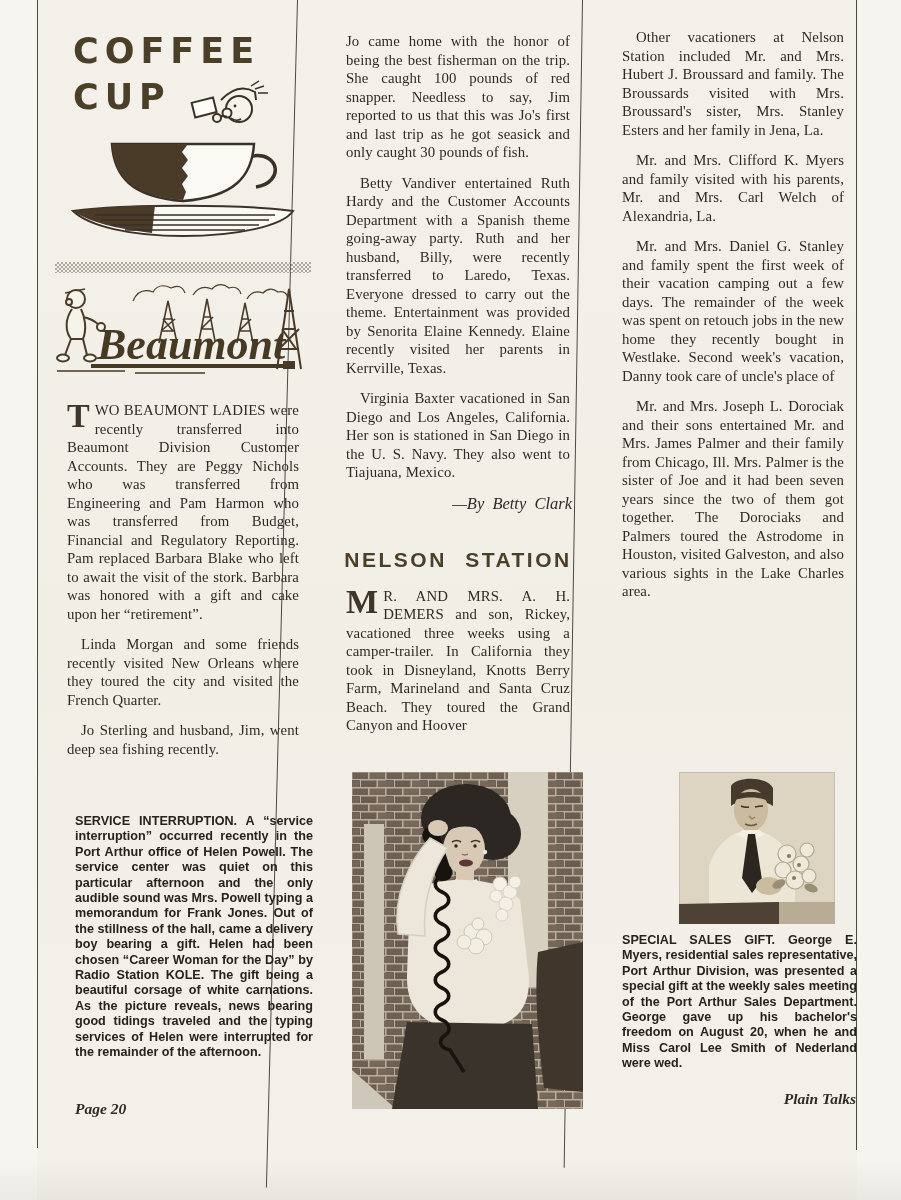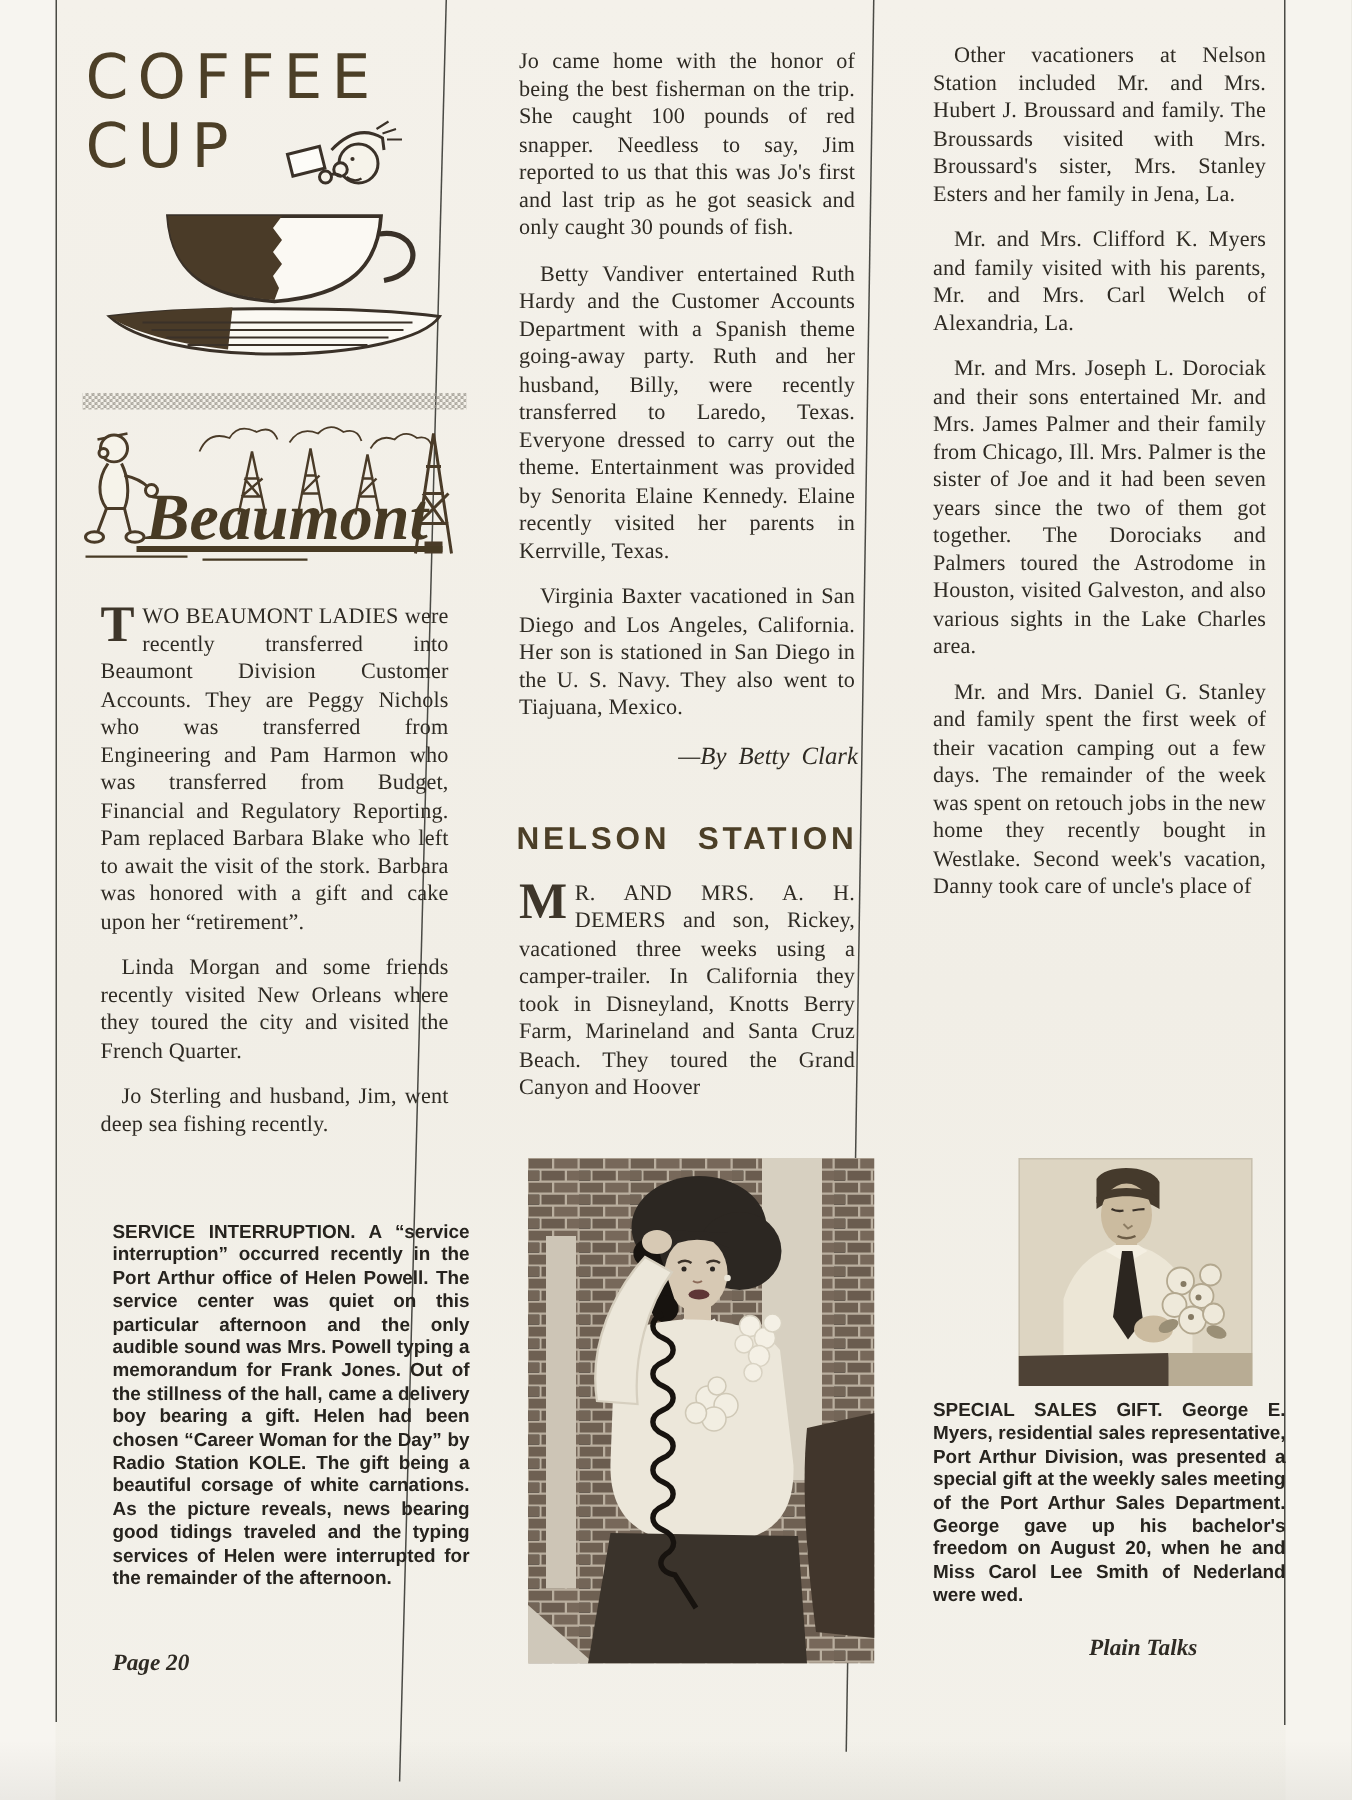--- a/index.html
+++ b/index.html
@@ -31,23 +31,23 @@
   }
 
   
   .col1{position:absolute;left:55px;top:28px;width:256px;}
   .col2{position:absolute;left:334px;top:20px;width:248px;}
   .col3{position:absolute;left:610px;top:16px;width:246px;}
 
   
   .coffee-logo{position:relative;width:256px;height:228px;}
   .coffee-title{
-    position:absolute;top:0;left:2px;z-index:2;
-    font-family:"DejaVu Sans",sans-serif;font-weight:400;
-    font-size:41px;line-height:46px;letter-spacing:6px;color:#4c3f27;
+    position:absolute;top:0;left:18px;z-index:2;
+    font-family:"DejaVu Sans",sans-serif;font-weight:700;
+    font-size:35px;line-height:46px;letter-spacing:6px;color:#4c3f27;
   }
   .cup-svg{position:absolute;left:0;top:52px;}
 
   .stipple{
     height:11px;width:256px;margin-top:6px;opacity:.75;
     background-image:
       linear-gradient(45deg,#97938a 25%,transparent 25%,transparent 75%,#97938a 75%),
       linear-gradient(45deg,#97938a 25%,transparent 25%,transparent 75%,#97938a 75%);
     background-size:4px 4px;background-position:0 0,2px 2px;
   }
@@ -77,21 +77,21 @@
   .photo{position:absolute;display:block;}
   .photo-woman{left:352px;top:772px;}
   .photo-man{left:679px;top:772px;}
 
   
   .page-number{
     position:absolute;left:75px;top:1100px;
     font-weight:700;font-style:italic;font-size:15.5px;color:#2f2b24;
   }
   .magazine-name{
-    position:absolute;left:726px;top:1090px;width:130px;
+    position:absolute;left:726px;top:1090px;width:130px;text-align:right;
     font-weight:700;font-style:italic;font-size:15.5px;color:#2f2b24;
   }
 </style>
 </head>
 <body>
 
 <div class="page">
 
   <div class="edge-strip-left"></div>
   <div class="edge-strip-right"></div>
@@ -187,22 +187,22 @@
     <div class="section-heading">NELSON STATION</div>
     <div class="body-text">
         <p class="first"><span class="dropcap">M</span>R. AND MRS. A. H. DEMERS and son, <b>Rickey,</b> vacationed three weeks using a camper-trailer. In California they took in Disneyland, Knotts Berry Farm, Marineland and Santa Cruz Beach. They toured the Grand Canyon and Hoover</p>
       </div>
   </div>
 
   <div class="col3">
     <div class="body-text">
         <p>Other vacationers at Nelson Station included <b>Mr. and Mrs. Hubert J. Broussard</b> and family. The Broussards visited with Mrs. Broussard's sister, Mrs. Stanley Esters and her family in Jena, La.</p>
         <p><b>Mr. and Mrs. Clifford K. Myers</b> and family visited with his parents, Mr. and Mrs. Carl Welch of Alexandria, La.</p>
+        <p><b>Mr. and Mrs. Daniel G. Stanley</b> and family spent the first week of their vacation camping out a few days. The remainder of the week was spent on retouch jobs in the new home they recently bought in Westlake. Second week's vacation, Danny took care of uncle's place of</p>
         <p><b>Mr. and Mrs. Joseph L. Dorociak</b> and their sons entertained Mr. and Mrs. James Palmer and their family from Chicago, Ill. Mrs. Palmer is the sister of Joe and it had been seven years since the two of them got together. The Dorociaks and Palmers toured the Astrodome in Houston, visited Galveston, and also various sights in the Lake Charles area.</p>
-        <p><b>Mr. and Mrs. Daniel G. Stanley</b> and family spent the first week of their vacation camping out a few days. The remainder of the week was spent on retouch jobs in the new home they recently bought in Westlake. Second week's vacation, Danny took care of uncle's place of</p>
       </div>
   </div>
 
   <svg class="photo photo-woman" width="231" height="337" viewBox="0 0 231 337">
     <defs>
       <pattern id="brick" width="34" height="16" patternUnits="userSpaceOnUse">
         <rect width="34" height="16" fill="#b9ae9e"></rect>
         <rect x="0.5" y="0.5" width="15.5" height="6.5" fill="#6e6052"></rect>
         <rect x="17.5" y="0.5" width="15.5" height="6.5" fill="#77685a"></rect>
         <rect x="-8" y="8.5" width="15.5" height="6.5" fill="#73655७"></rect>

